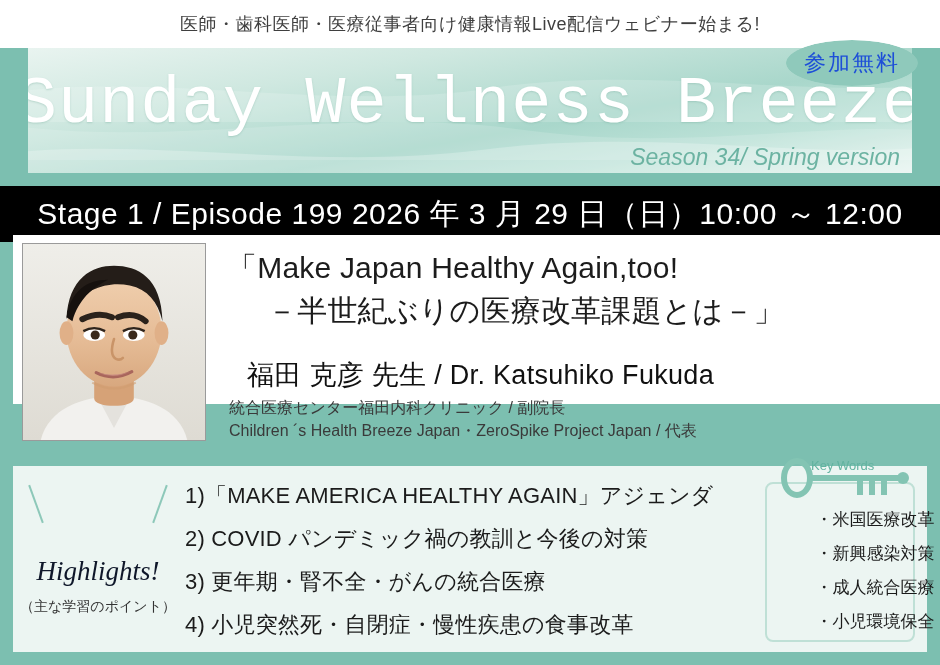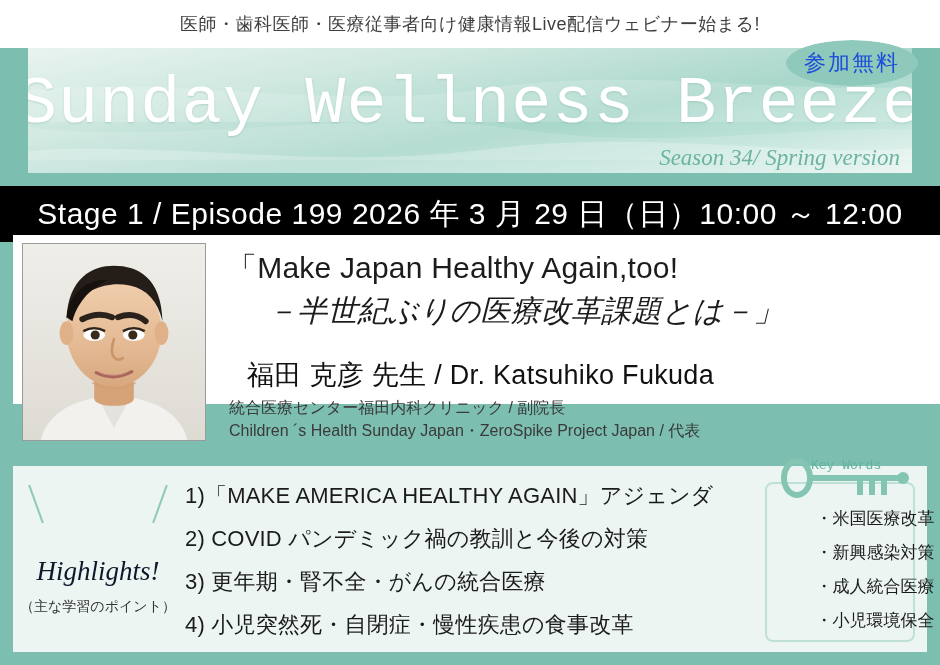--- a/index.html
+++ b/index.html
@@ -64,21 +64,21 @@
     color: #ffffff;
     letter-spacing: 1px;
     text-shadow: 0 1px 2px rgba(110,165,150,.35);
     white-space: nowrap;
     padding-bottom: 14px;
     box-sizing: border-box;
   }
   .title-season {
     position: absolute;
     right: 12px; bottom: 2px;
-    font-family: Liberation Serif, serif;
+    font-family: Liberation Sans, sans-serif;
     font-style: italic;
     font-size: 23px;
     color: #6cb3a2;
     white-space: nowrap;
   }
 
   
   .free-badge {
     position: absolute;
     right: 22px; top: 40px;
@@ -136,21 +136,21 @@
 
   .lecture-title {
     position: absolute;
     left: 214px; top: 12px;
     width: 690px;
     font-size: 30px;
     color: #1c1c1c;
     line-height: 1.42;
     letter-spacing: 0.2px;
   }
-  .lecture-title .l2 { display: block; padding-left: 40px; font-style: italic; }
+  .lecture-title .l2 { display: block; padding-left: 40px; }
 
   .speaker-name {
     position: absolute;
     left: 214px; top: 122px;
     font-size: 27px;
     color: #111111;
     letter-spacing: 0.3px;
     white-space: nowrap;
     margin-left: 20px;
   }
@@ -238,21 +238,20 @@
 
   
   .keywords {
     position: absolute;
     right: 12px; top: 16px;
     width: 150px; height: 160px;
     background: #ECF5F2;
     border: 2px solid #bfe0d6;
     border-radius: 8px;
     box-sizing: border-box;
-    font-family: Liberation Mono, monospace;
   }
   .kw-key-icon {
     position: absolute;
     left: 12px; top: -26px;
     width: 140px; height: 40px;
     z-index: 4;
   }
   .kw-label {
     position: absolute;
     left: 44px; top: -26px;
@@ -358,21 +357,21 @@
       </svg>
     </div>
 
     <div class="lecture-title">
       <span>「Make Japan Healthy Again,too!</span>
       <span class="l2">－半世紀ぶりの医療改革課題とは－」</span>
     </div>
 
     <div class="speaker-name">福田 克彦 先生 / Dr. Katsuhiko Fukuda</div>
     <div class="speaker-aff1">統合医療センター福田内科クリニック / 副院長</div>
-    <div class="speaker-aff2">Children ´s Health Sunday Japan・ZeroSpike Project Japan / 代表</div>
+    <div class="speaker-aff2">Children ´s Health Breeze Japan・ZeroSpike Project Japan / 代表</div>
   </div>
 
   <div class="bottom-panel">
 
     <div class="highlights">
       <div class="hl-slash-l"></div>
       <div class="hl-slash-r"></div>
       <div class="hl-en">Highlights!</div>
       <div class="hl-sub">（主な学習のポイント）</div>
     </div>

